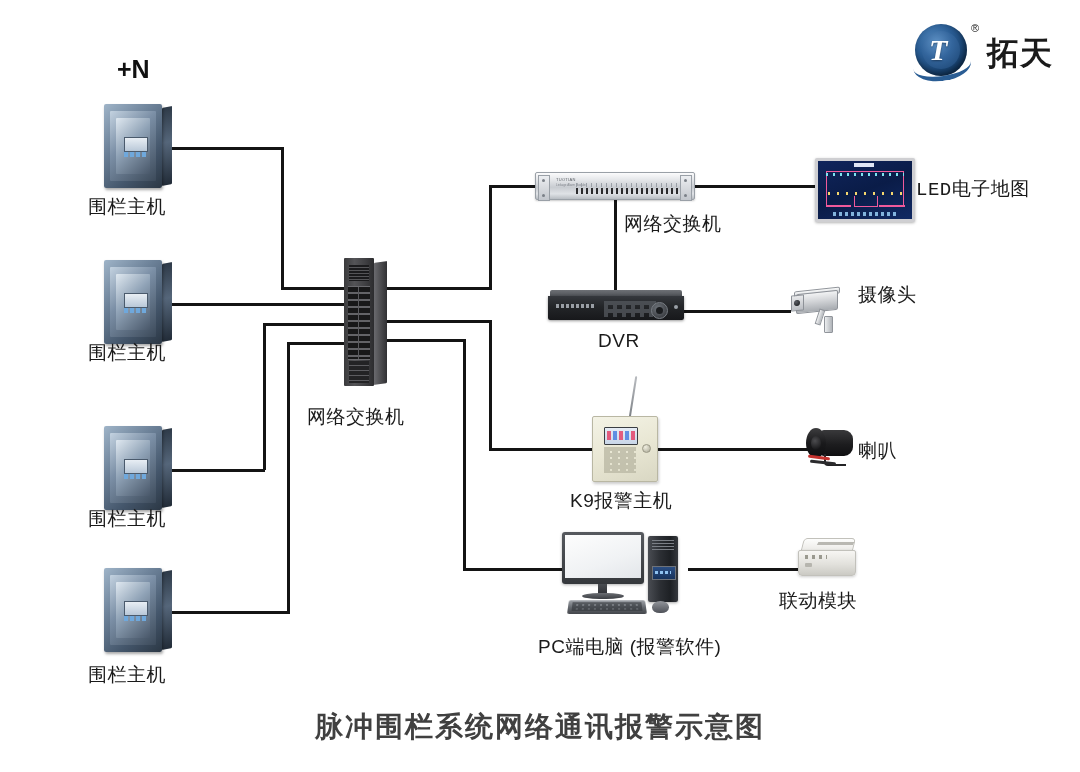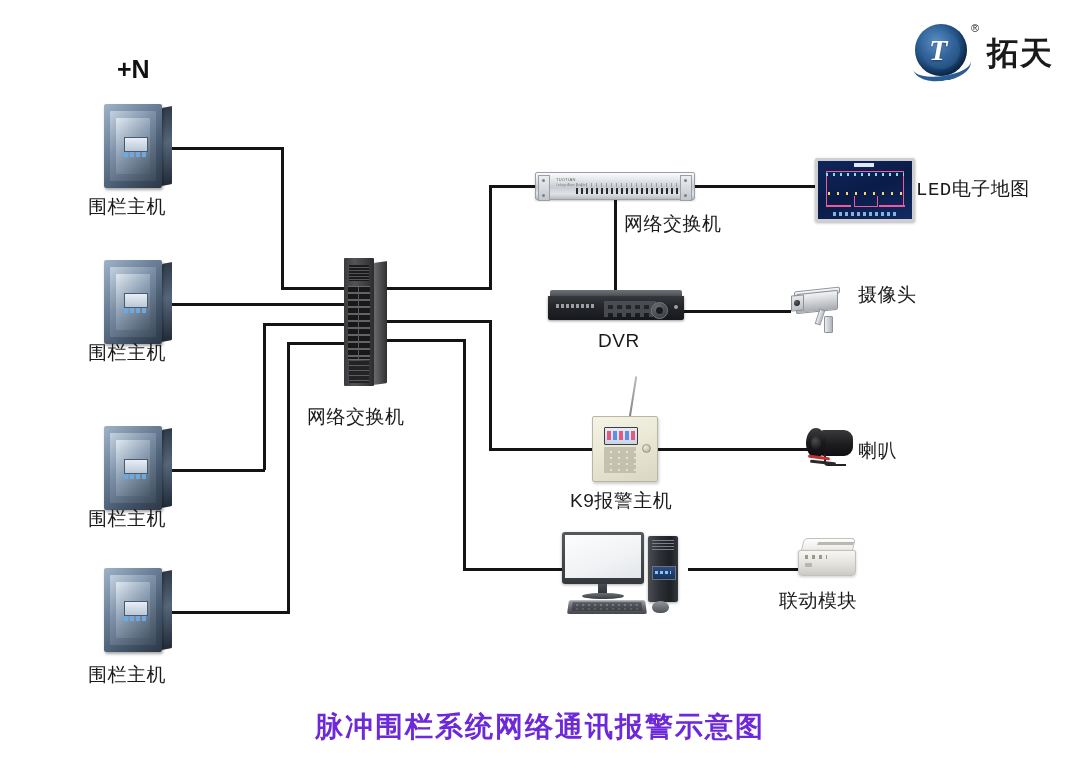--- a/index.html
+++ b/index.html
@@ -489,21 +489,21 @@
     position: absolute; left: 6px; top: 12px; width: 7px; height: 4px;
     background: #b6b5ae; border-radius: 1px;
   }
 
   
   #title {
     position: absolute; left: 0; top: 708px; width: 1080px;
     text-align: center;
     font-size: 28px;
     font-weight: bold;
-    color: #6d28d9;
+    color: #404040;
     letter-spacing: 2px;
     font-family: "Liberation Sans", "DejaVu Sans", sans-serif;
   }
 
   #plusn {
     position: absolute; left: 117px; top: 55px;
     font-size: 25px; font-weight: bold; color: #111;
     font-family: "Liberation Sans", "DejaVu Sans", sans-serif;
   }
 </style>
@@ -676,20 +676,21 @@
     </div>
     <div class="pc-stand-neck"></div>
     <div class="pc-stand-base"></div>
     <div class="pc-tower">
       <div class="pc-tower-vents"></div>
       <div class="pc-tower-bay"></div>
     </div>
     <div class="pc-keyboard"></div>
     <div class="pc-mouse"></div>
   </div>
+  <div class="label" style="left:538px; top:634px;">PC端电脑 (报警软件)</div>
 
   <div id="printer">
     <div class="pr-top">
       <div class="pr-slot"></div>
     </div>
     <div class="pr-body">
       <div class="pr-panel"></div>
       <div class="pr-btn"></div>
     </div>
   </div>

